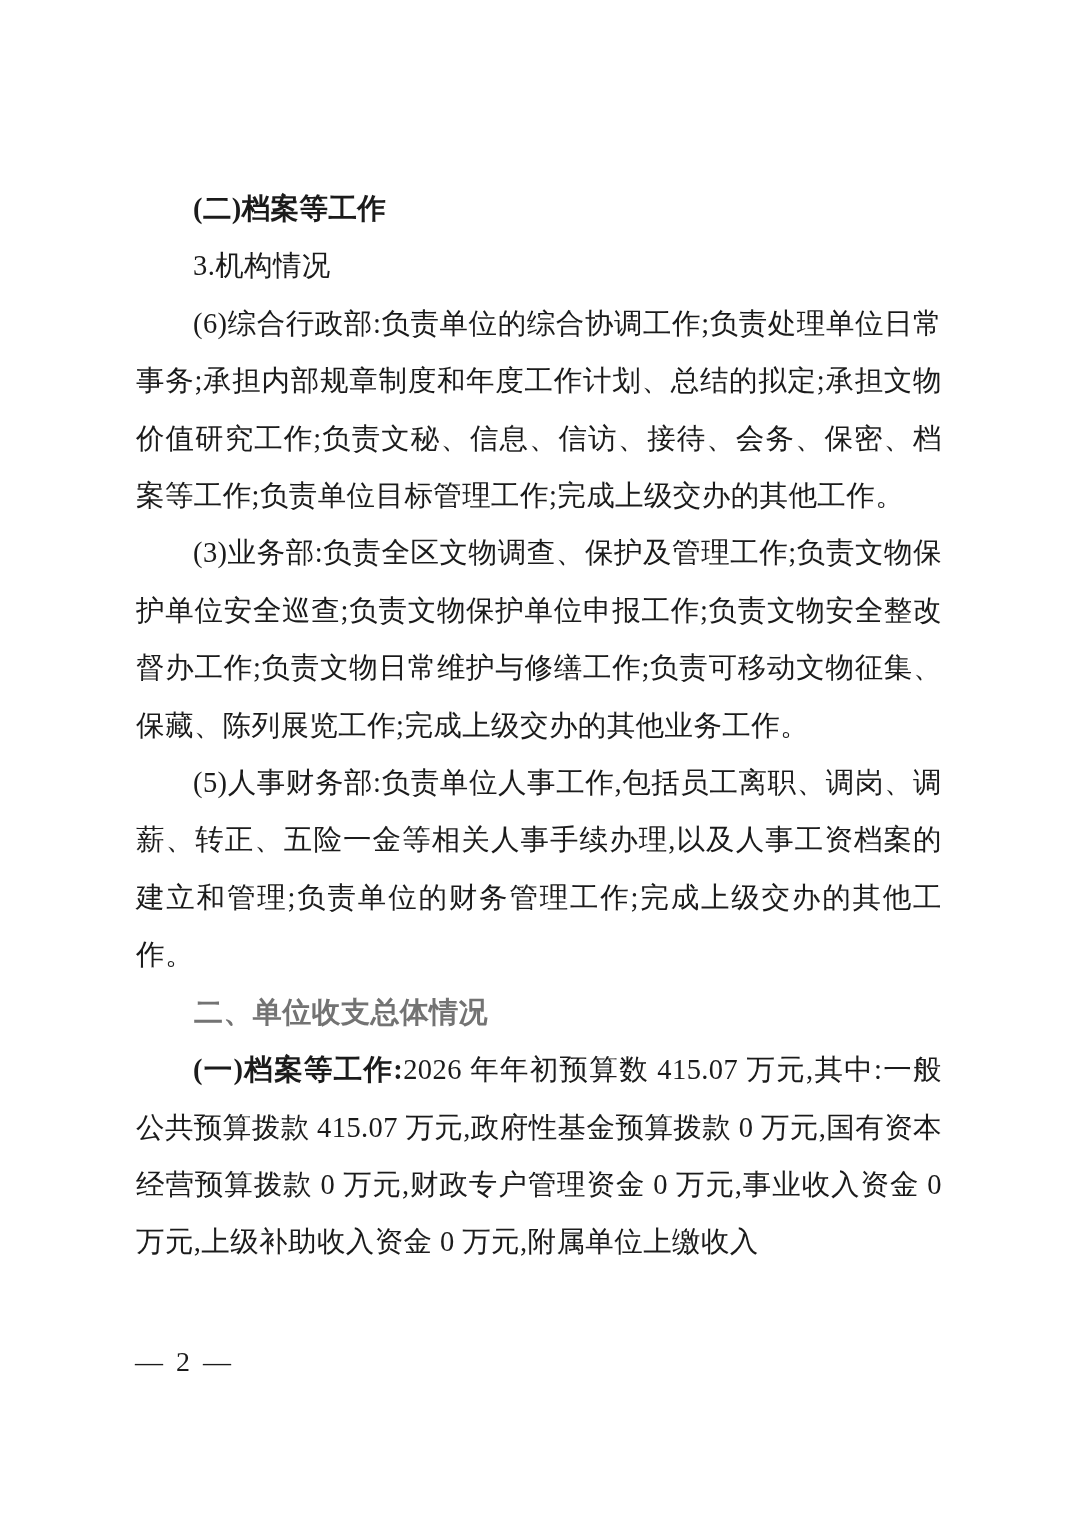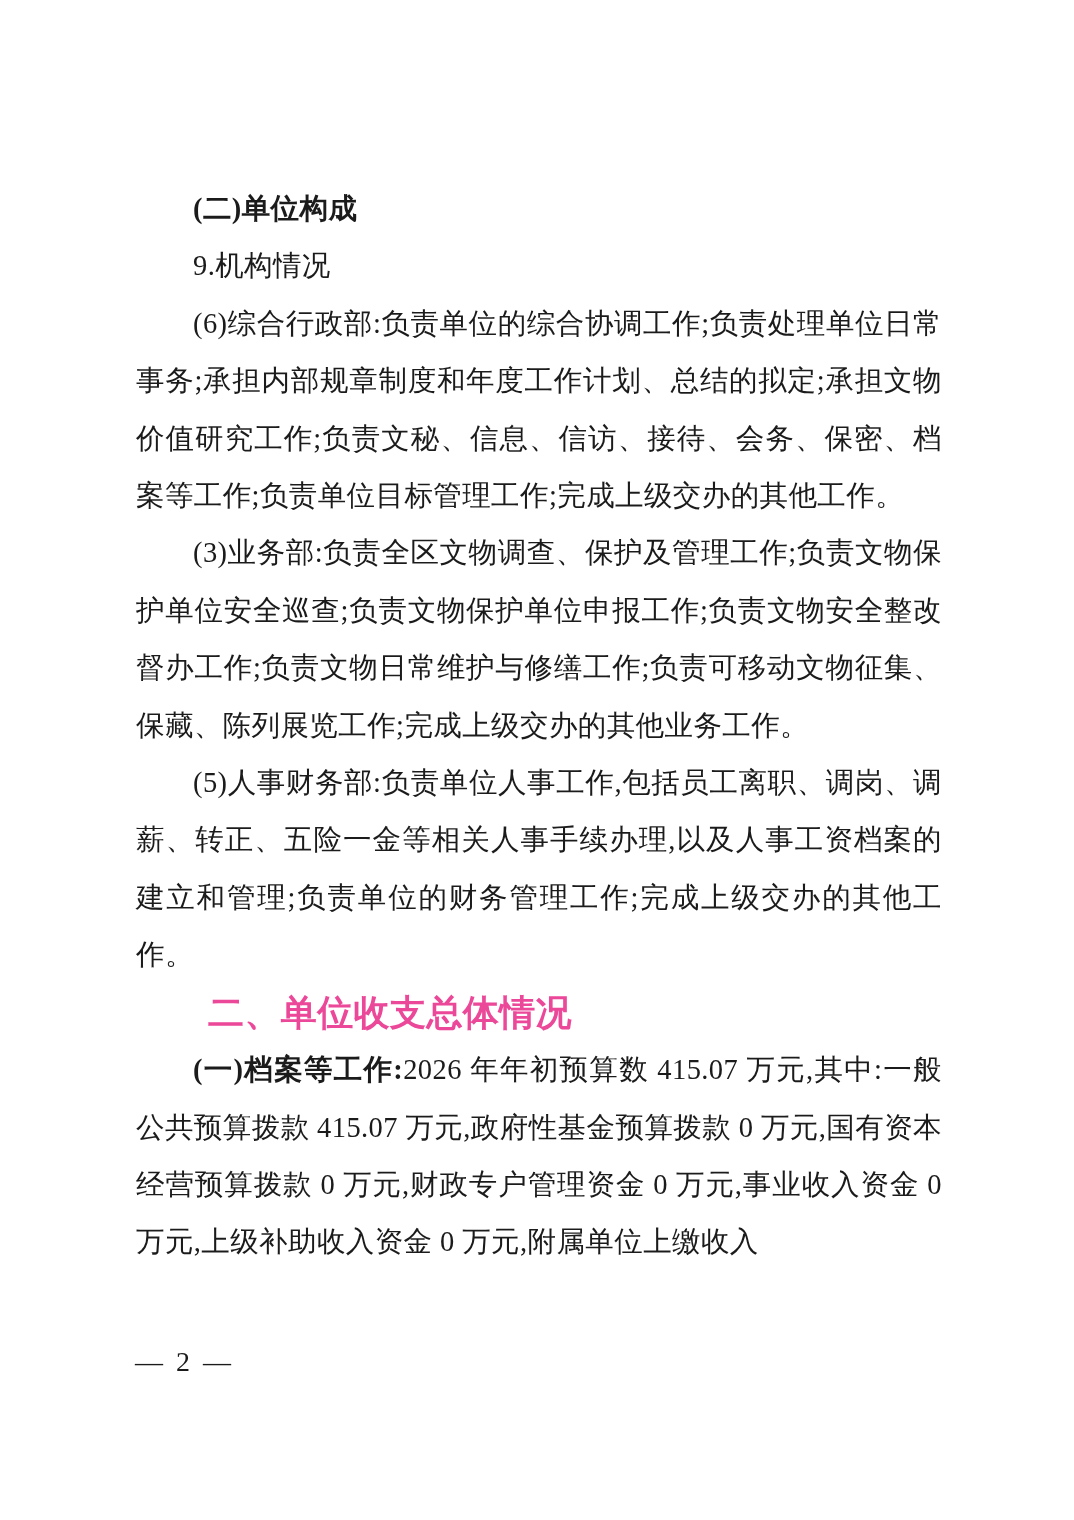--- a/index.html
+++ b/index.html
@@ -40,46 +40,46 @@
     font-weight: 600;
   }
   
   .h-sub {
     text-indent: 2em;
     font-weight: 400;
   }
   
   .h-hei {
     text-indent: 2em;
-    font-family: Liberation Sans, sans-serif;
+    font-family: Liberation Serif, serif;
     font-weight: 700;
-    font-size: 36px;
-    color: #ec4899;
+    font-size: 29px;
+    color: #737373;
   }
   .lead-bold {
     font-weight: 700;
   }
   .pagenum {
     position: absolute;
     left: 135px;
     top: 1346px;
     font-size: 28px;
     letter-spacing: 3px;
     color: #1b1b1b;
   }
 </style>
 </head>
 <body>
 
 <div class="page">
   <div class="content">
 
-    <p class="blk h-kai">(二)单位构成</p>
+    <p class="blk h-kai">(二)档案等工作</p>
 
-    <p class="blk h-sub">9.机构情况</p>
+    <p class="blk h-sub">3.机构情况</p>
 
     <p class="blk para">(6)综合行政部:负责单位的综合协调工作;负责处理单位日常事务;承担内部规章制度和年度工作计划、总结的拟定;承担文物价值研究工作;负责文秘、信息、信访、接待、会务、保密、档案等工作;负责单位目标管理工作;完成上级交办的其他工作。</p>
 
     <p class="blk para">(3)业务部:负责全区文物调查、保护及管理工作;负责文物保护单位安全巡查;负责文物保护单位申报工作;负责文物安全整改督办工作;负责文物日常维护与修缮工作;负责可移动文物征集、保藏、陈列展览工作;完成上级交办的其他业务工作。</p>
 
     <p class="blk para">(5)人事财务部:负责单位人事工作,包括员工离职、调岗、调薪、转正、五险一金等相关人事手续办理,以及人事工资档案的建立和管理;负责单位的财务管理工作;完成上级交办的其他工作。</p>
 
     <p class="blk h-hei">二、单位收支总体情况</p>
 
     <p class="blk para"><span class="lead-bold">(一)档案等工作:</span><span>2026 年年初预算数 415.07 万元,其中:一般公共预算拨款 415.07 万元,政府性基金预算拨款 0 万元,国有资本经营预算拨款 0 万元,财政专户管理资金 0 万元,事业收入资金 0 万元,上级补助收入资金 0 万元,附属单位上缴收入</span></p>

